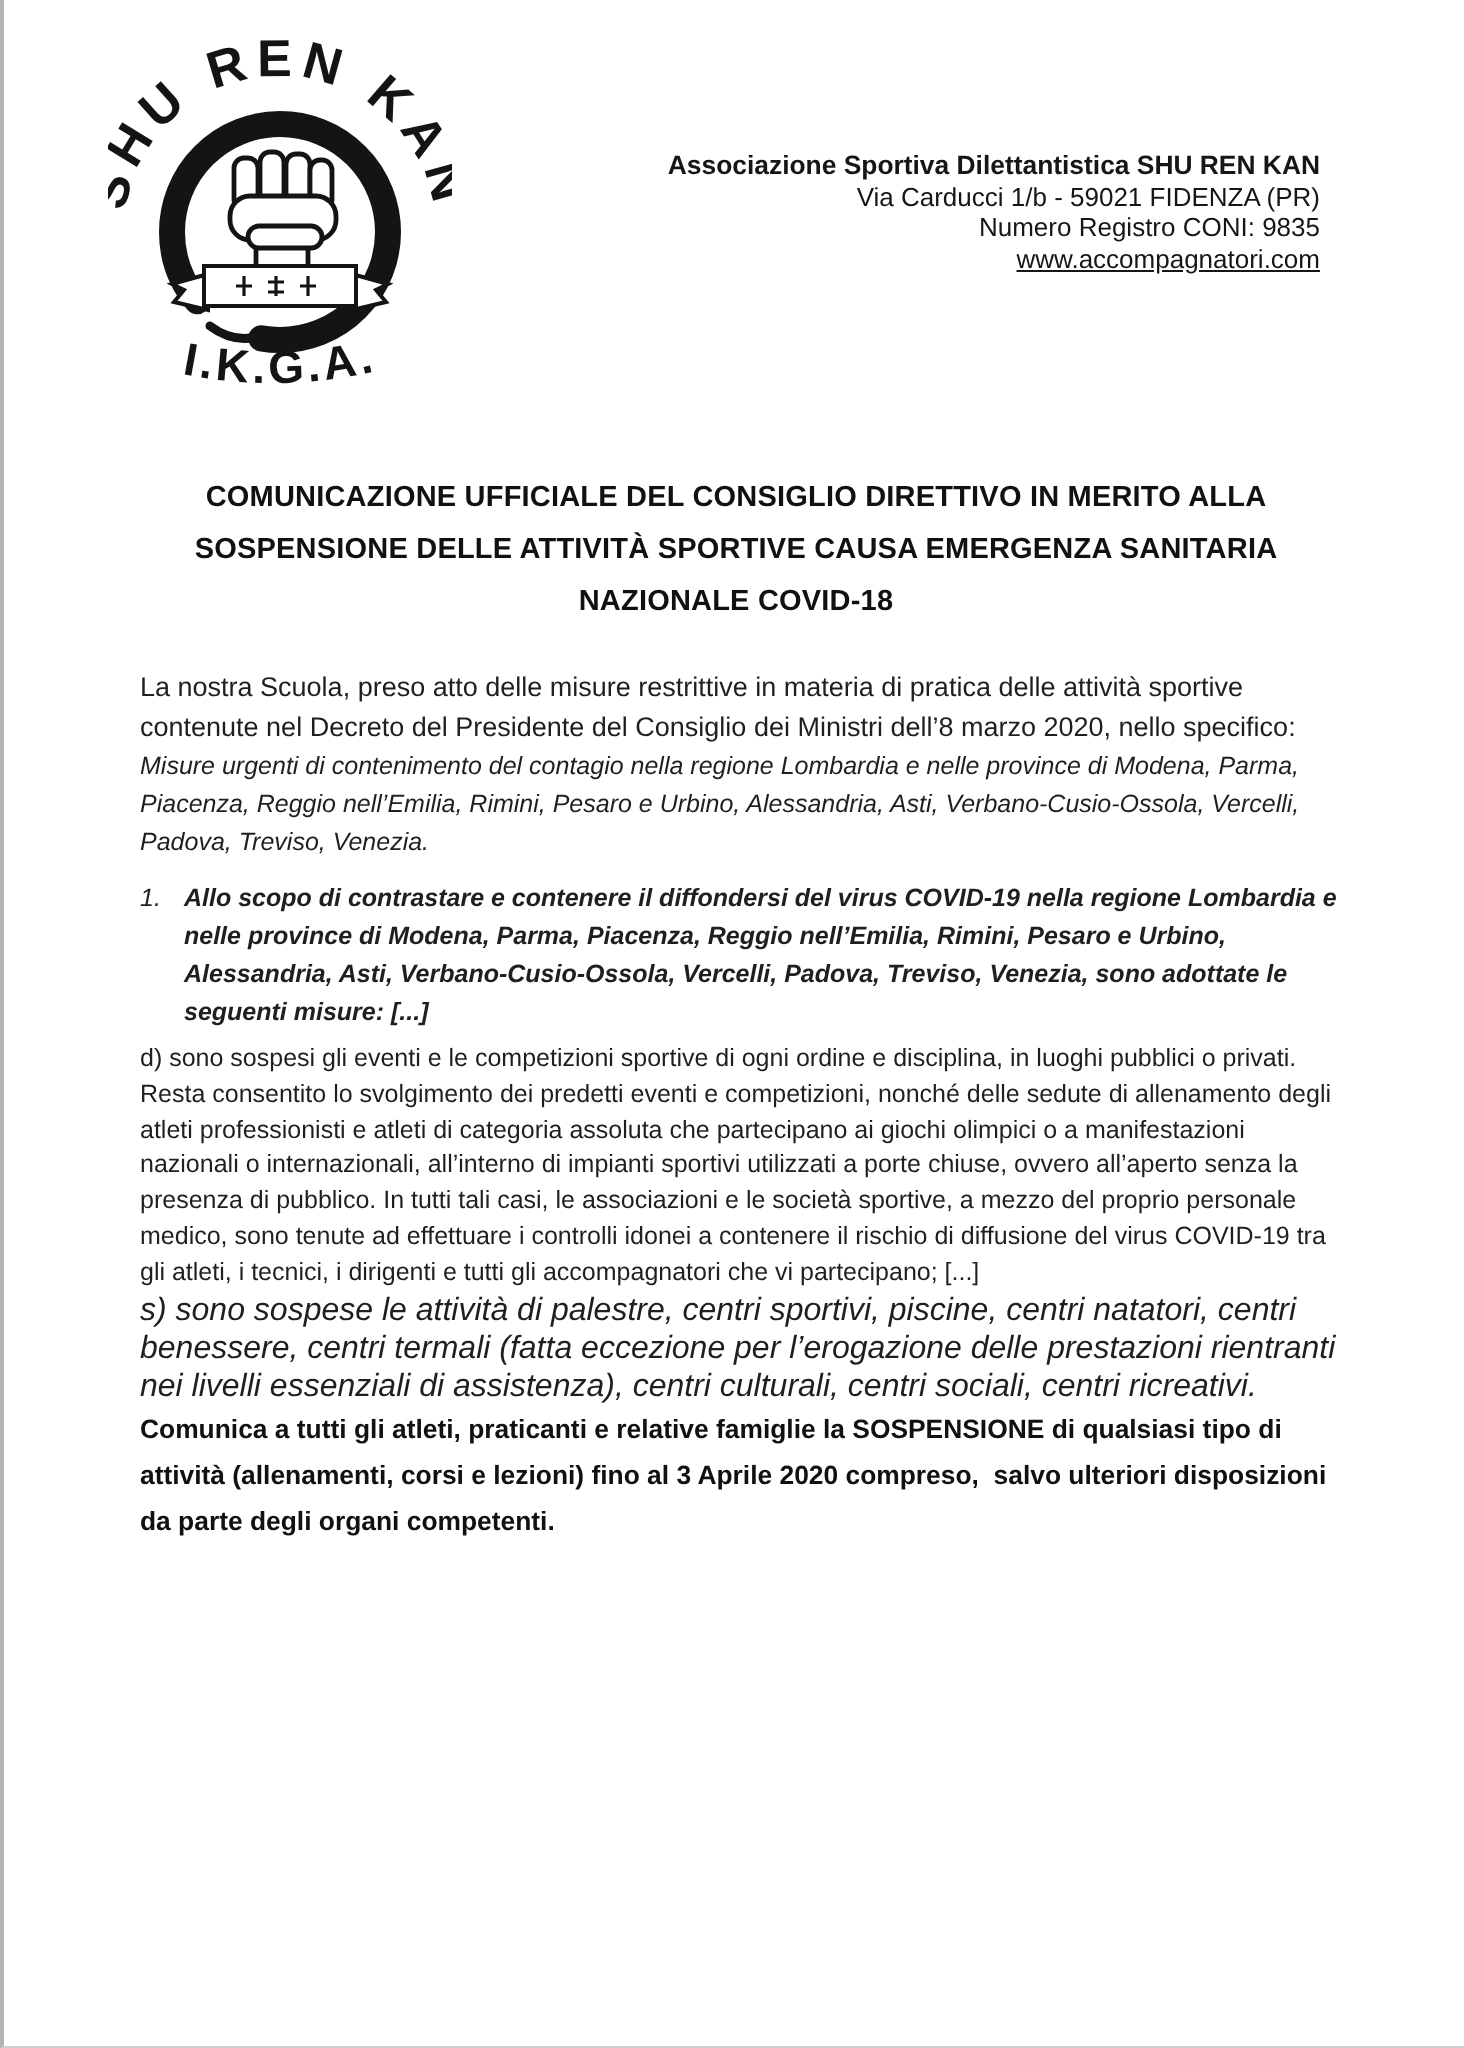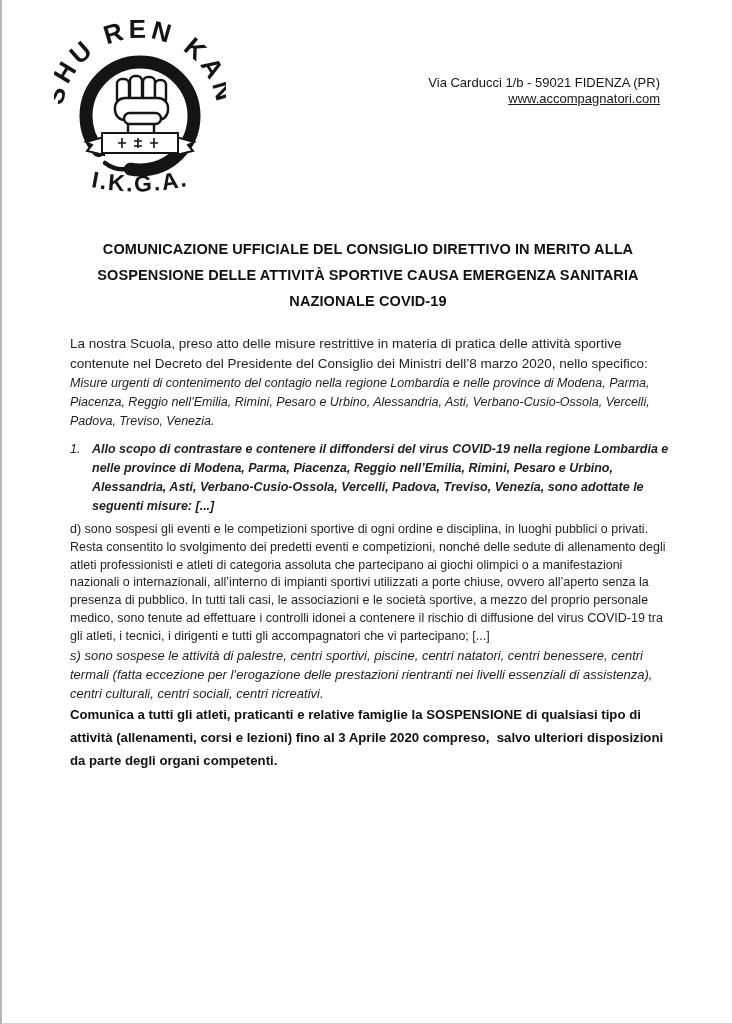--- a/index.html
+++ b/index.html
@@ -43,21 +43,21 @@
   .p-intro{margin-bottom:10px;}
   .p-article{font-style:italic;font-size:12.5px;line-height:19px;margin-bottom:2px;}
   .p-article .art-label{display:block;}
   .p-list{
     display:flex;font-style:italic;font-size:12.5px;line-height:19px;
     margin-top:9px;margin-bottom:5px;
   }
   .p-list .marker{flex:0 0 22px;}
   .p-list .li-text{flex:1;font-weight:bold;}
   .p-d{font-size:12.5px;line-height:17.8px;margin-bottom:12px;}
-  .p-s{font-style:italic;font-size:13px;line-height:19px;margin-bottom:37px;}
+  .p-s{font-style:italic;font-size:16px;line-height:19px;margin-bottom:37px;}
   .p-announcement{
     font-weight:bold;font-size:13.2px;line-height:23px;color:#111111;
     text-decoration-thickness:1.5px;text-underline-offset:3px;
     white-space:pre-wrap;
   }
 </style>
 </head>
 <body>
 
 <div class="page">
@@ -96,25 +96,27 @@
         <path d="M 100,124 L 100,134 M 96,129 L 104,129"></path>
       </g>
     </g>
 
     <text class="arc-bot" text-anchor="middle">
       <textPath href="#arcBot" startOffset="50%">I.K.G.A.</textPath>
     </text>
   </svg>
 
   <div class="letterhead">
+    <div class="org">Associazione Sportiva Dilettantistica SHU REN KAN</div>
     <div>Via Carducci 1/b - 59021 FIDENZA (PR)</div>
+    <div>Numero Registro CONI: 9835</div>
     <div><span class="website">www.accompagnatori.com</span></div>
   </div>
 
-  <h1 class="title">COMUNICAZIONE UFFICIALE DEL CONSIGLIO DIRETTIVO IN MERITO ALLA SOSPENSIONE DELLE ATTIVITÀ SPORTIVE CAUSA EMERGENZA SANITARIA NAZIONALE COVID-19</h1>
+  <h1 class="title">COMUNICAZIONE UFFICIALE DEL CONSIGLIO DIRETTIVO IN MERITO ALLA SOSPENSIONE DELLE ATTIVITÀ SPORTIVE CAUSA EMERGENZA SANITARIA NAZIONALE COVID-18</h1>
 
   <div class="body">
 
     <p class="p-intro">La nostra Scuola, preso atto delle misure restrittive in materia di pratica delle attività sportive contenute nel Decreto del Presidente del Consiglio dei Ministri dell’8 marzo 2020, nello specifico:</p>
 
     <p class="p-article">
       <span>Misure urgenti di contenimento del contagio nella regione Lombardia e nelle province di Modena, Parma, Piacenza, Reggio nell’Emilia, Rimini, Pesaro e Urbino, Alessandria, Asti, Verbano-Cusio-Ossola, Vercelli, Padova, Treviso, Venezia.</span>
     </p>
 
     <div class="p-list">

